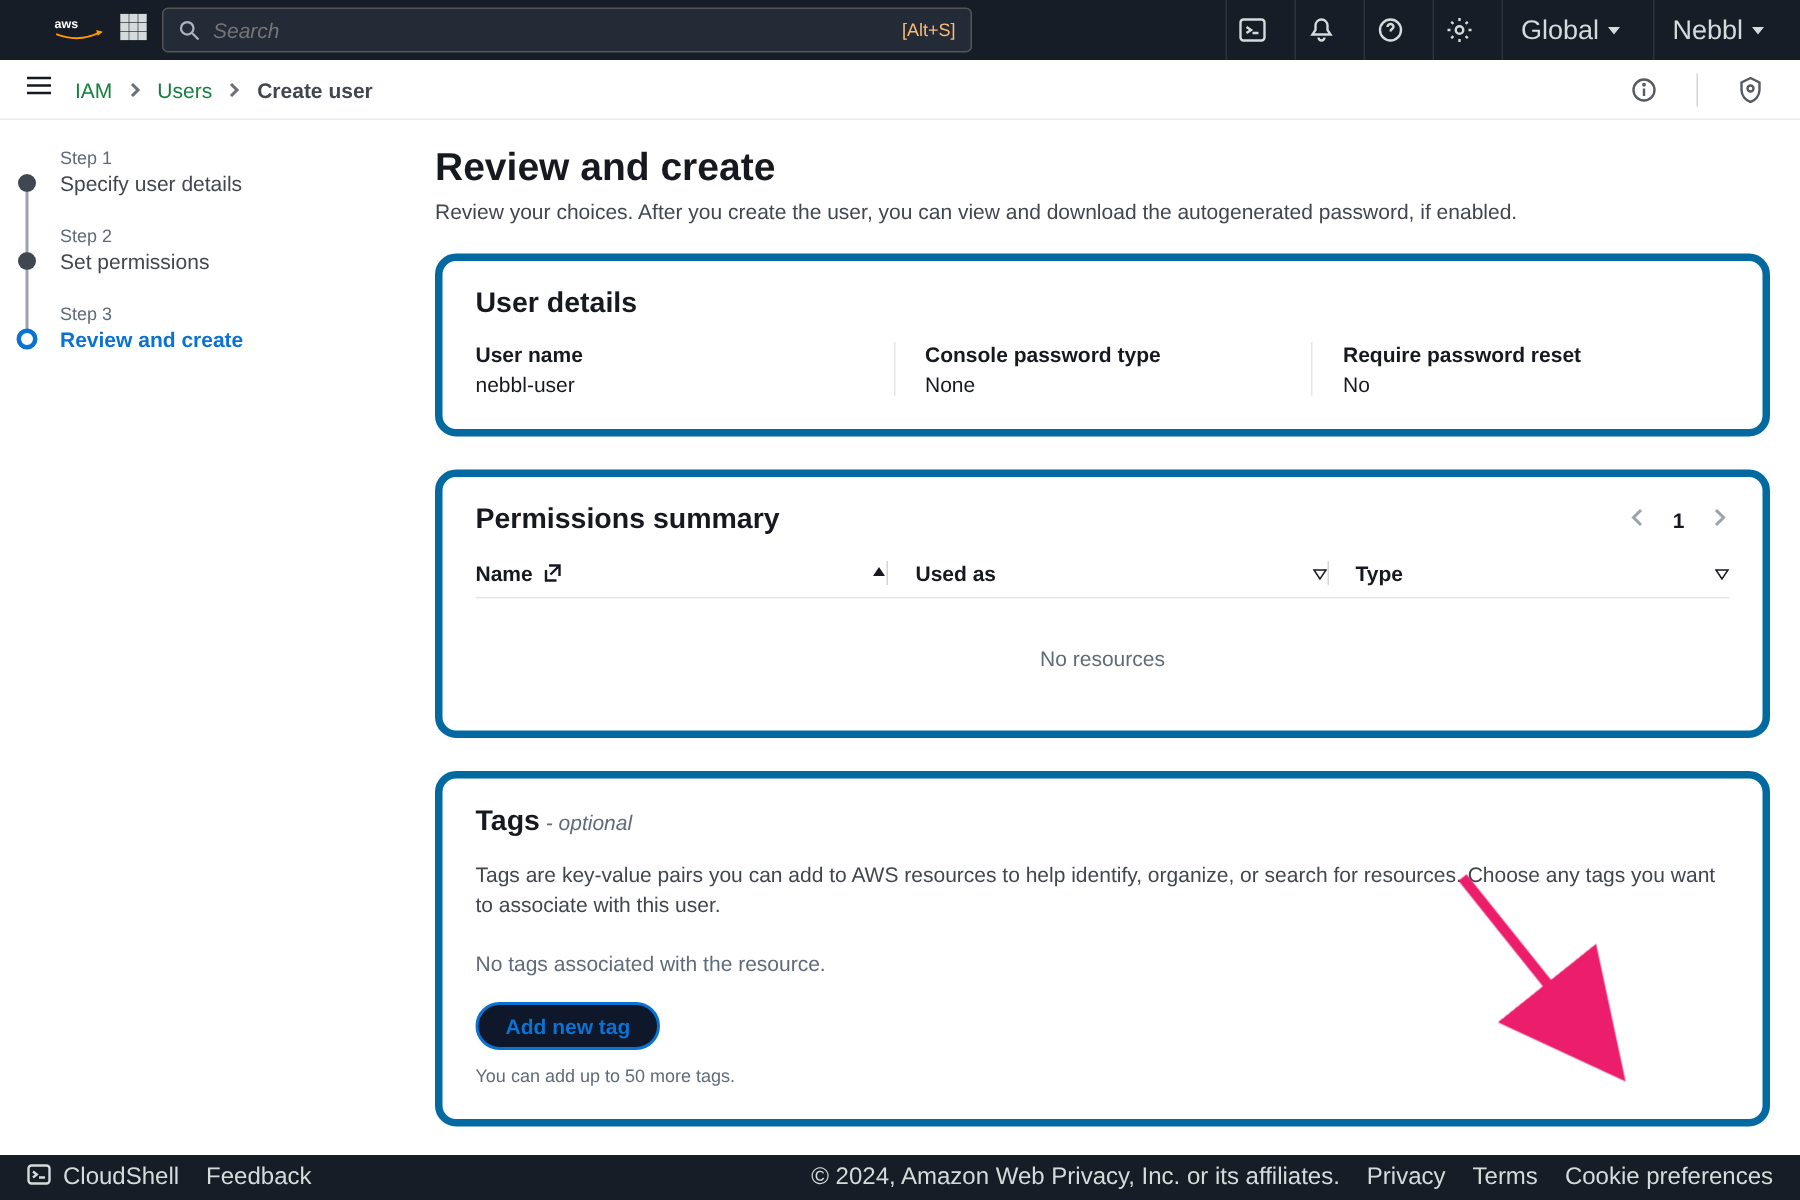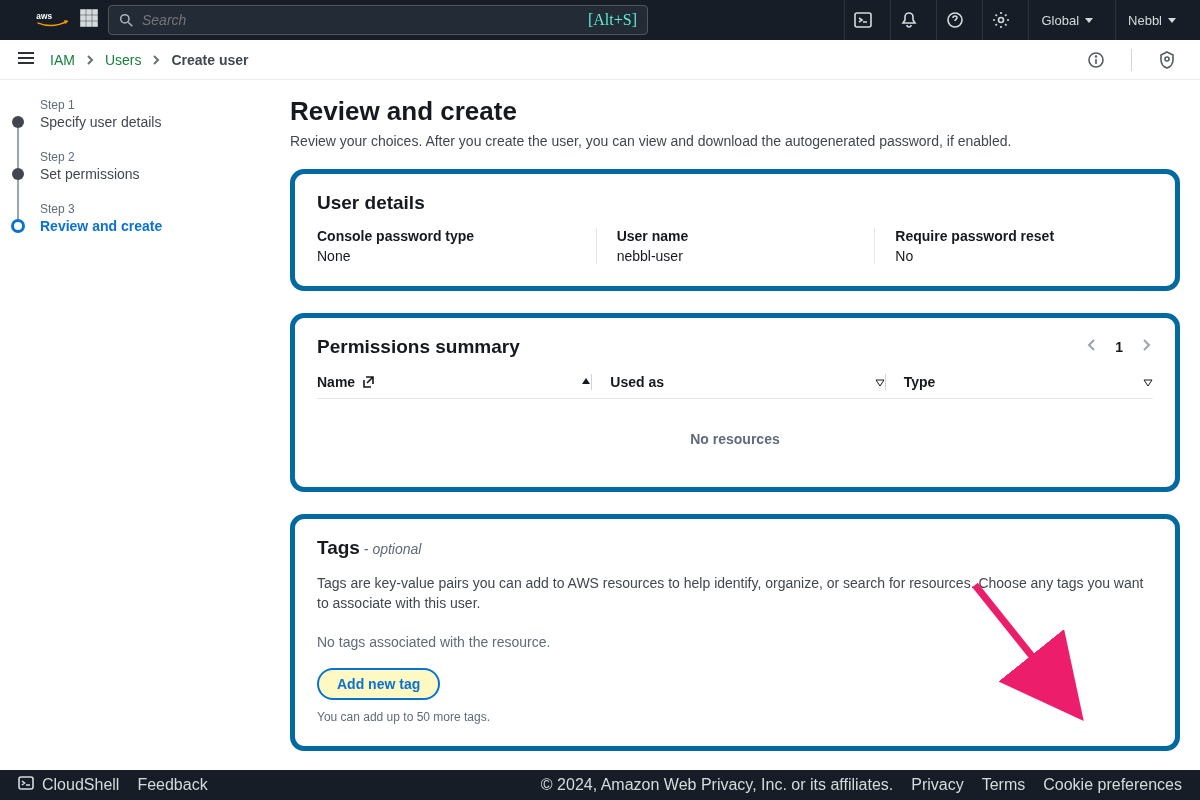--- a/index.html
+++ b/index.html
@@ -6,24 +6,24 @@
   html, body { width: 1200px; height: 800px; font-family: "Amazon Ember", "Helvetica Neue", Arial, sans-serif; overflow: hidden; }
   body { display: flex; flex-direction: column; background: #fff; color: #16191f; }
 
   
   .topnav { height: 40px; background: #161d26; display: flex; align-items: center; color: #d5dbdb; padding: 0 12px; gap: 10px; }
   .aws-logo { display: flex; align-items: center; margin-left: 24px; }
   .aws-logo svg { width: 34px; height: 20px; }
   .grid-icon svg, .top-icon svg { width: 18px; height: 18px; stroke: #d5dbdb; fill: none; stroke-width: 1.6; }
   .searchbar { flex: 0 0 540px; height: 30px; background: #232b37; border: 1px solid #555; border-radius: 4px; display: flex; align-items: center; padding: 0 10px; gap: 8px; color: #8d99a8; }
   .searchbar input { flex: 1; background: transparent; border: none; outline: none; color: #d5dbdb; font-style: italic; font-size: 14px; }
-  .searchbar .kbd { font-size: 16px; color: #5eead4; font-family: Liberation Serif, serif; }
+  .searchbar .kbd { font-size: 12px; color: #fdba74; }
   .top-spacer { flex: 1; }
   .top-icon { width: 36px; height: 40px; display: flex; align-items: center; justify-content: center; border-left: 1px solid #2b3340; cursor: pointer; }
-  .top-text { padding: 0 12px; height: 40px; display: flex; align-items: center; border-left: 1px solid #2b3340; font-size: 13px; gap: 4px; cursor: pointer; }
+  .top-text { padding: 0 12px; height: 40px; display: flex; align-items: center; border-left: 1px solid #2b3340; font-size: 18px; gap: 4px; cursor: pointer; }
   .caret-down { width: 0; height: 0; border-left: 4px solid transparent; border-right: 4px solid transparent; border-top: 5px solid #d5dbdb; margin-left: 2px; }
 
   
   .crumbbar { height: 40px; display: flex; align-items: center; padding: 0 16px; gap: 14px; border-bottom: 1px solid #e9ebed; }
   .hamburger svg { width: 20px; height: 20px; stroke: #16191f; stroke-width: 1.8; fill: none; }
   .crumbs { display: flex; align-items: center; gap: 10px; font-size: 14px; }
   .crumbs a { color: #15803d; text-decoration: none; cursor: pointer; }
   .crumbs .sep svg { width: 10px; height: 10px; stroke: #697077; stroke-width: 2; fill: none; }
   .crumbs .current { color: #414750; font-weight: 600; }
   .crumb-spacer { flex: 1; }
@@ -58,26 +58,26 @@
   .perm-head h2 { margin-bottom: 0; }
   .perm-head .pager { margin-left: auto; display: flex; align-items: center; gap: 16px; }
   .pager .num { font-size: 14px; font-weight: bold;}
   .pager svg { width: 14px; height: 14px; stroke: #9ba3ad; stroke-width: 2; fill: none; }
 
   .tbl-head { display: flex; margin-top: 16px; border-bottom: 1px solid #e4e7ea; padding-bottom: 8px; }
   .th { display: flex; align-items: center; gap: 6px; font-size: 14px; font-weight: 700; flex: 1; }
   .th.sep { border-left: 1px solid #d1d5db; padding-left: 18px; }
   .th svg.sort { width: 10px; height: 10px; }
   .th svg.ext { width: 14px; height: 14px; stroke: #16191f; fill: none; stroke-width: 1.6; }
-  .no-res { text-align: center; color: #5f6b7a; font-weight: 700; font-size: 14px; padding: 32px 0 18px; }
+  .no-res { text-align: center; color: #5f6b7a; font-weight: 400; font-size: 14px; padding: 32px 0 18px; }
 
   .tags-desc { font-size: 14px; color: #414750; margin-top: 6px; line-height: 1.45; }
   .tags-empty { font-size: 14px; color: #5f6b7a; margin-top: 20px; }
   .tags-optional { font-style: italic; font-weight: 400; color: #5f6b7a; font-size: 14px; }
-  .add-tag { margin-top: 18px; border: 2px solid #0972d3; color: #0972d3; background: #fef9c3; border-radius: 18px; padding: 6px 18px; font-size: 14px; font-weight: 600; cursor: pointer; }
+  .add-tag { margin-top: 18px; border: 2px solid #0972d3; color: #0972d3; background: #0f172a; border-radius: 18px; padding: 6px 18px; font-size: 14px; font-weight: 600; cursor: pointer; }
   .tag-hint { font-size: 12px; color: #5f6b7a; margin-top: 10px; }
 
   .wizard-footer { display: flex; justify-content: flex-end; gap: 14px; padding: 6px 4px 14px; }
   .btn { border-radius: 22px; padding: 7px 20px; font-size: 14px; font-weight: 700; cursor: pointer; }
   .btn.link { background: none; border: none; color: #0972d3; }
   .btn.outline { background: #fff; border: 2px solid #0972d3; color: #0972d3; }
   .btn.primary { background: #ff9900; border: 2px solid #ff9900; color: #16191f; }
 
   
   .footer { height: 30px; background: #161d26; color: #d5dbdb; display: flex; align-items: center; padding: 0 18px; font-size: 16px; gap: 18px; }
@@ -213,26 +213,26 @@
   </div>
 
   <div class="content">
     <h1>Review and create</h1>
     <div class="subhead">Review your choices. After you create the user, you can view and download the autogenerated password, if enabled.</div>
 
     <div class="panel">
       <h2>User details</h2>
       <div class="details-grid">
         <div class="col">
+          <div class="fld-label">User name</div>
+          <div class="fld-val">nebbl-user</div>
+        </div>
+        <div class="col">
           <div class="fld-label">Console password type</div>
           <div class="fld-val">None</div>
-        </div>
-        <div class="col">
-          <div class="fld-label">User name</div>
-          <div class="fld-val">nebbl-user</div>
         </div>
         <div class="col">
           <div class="fld-label">Require password reset</div>
           <div class="fld-val">No</div>
         </div>
       </div>
     </div>
 
     <div class="panel">
       <div class="perm-head">

